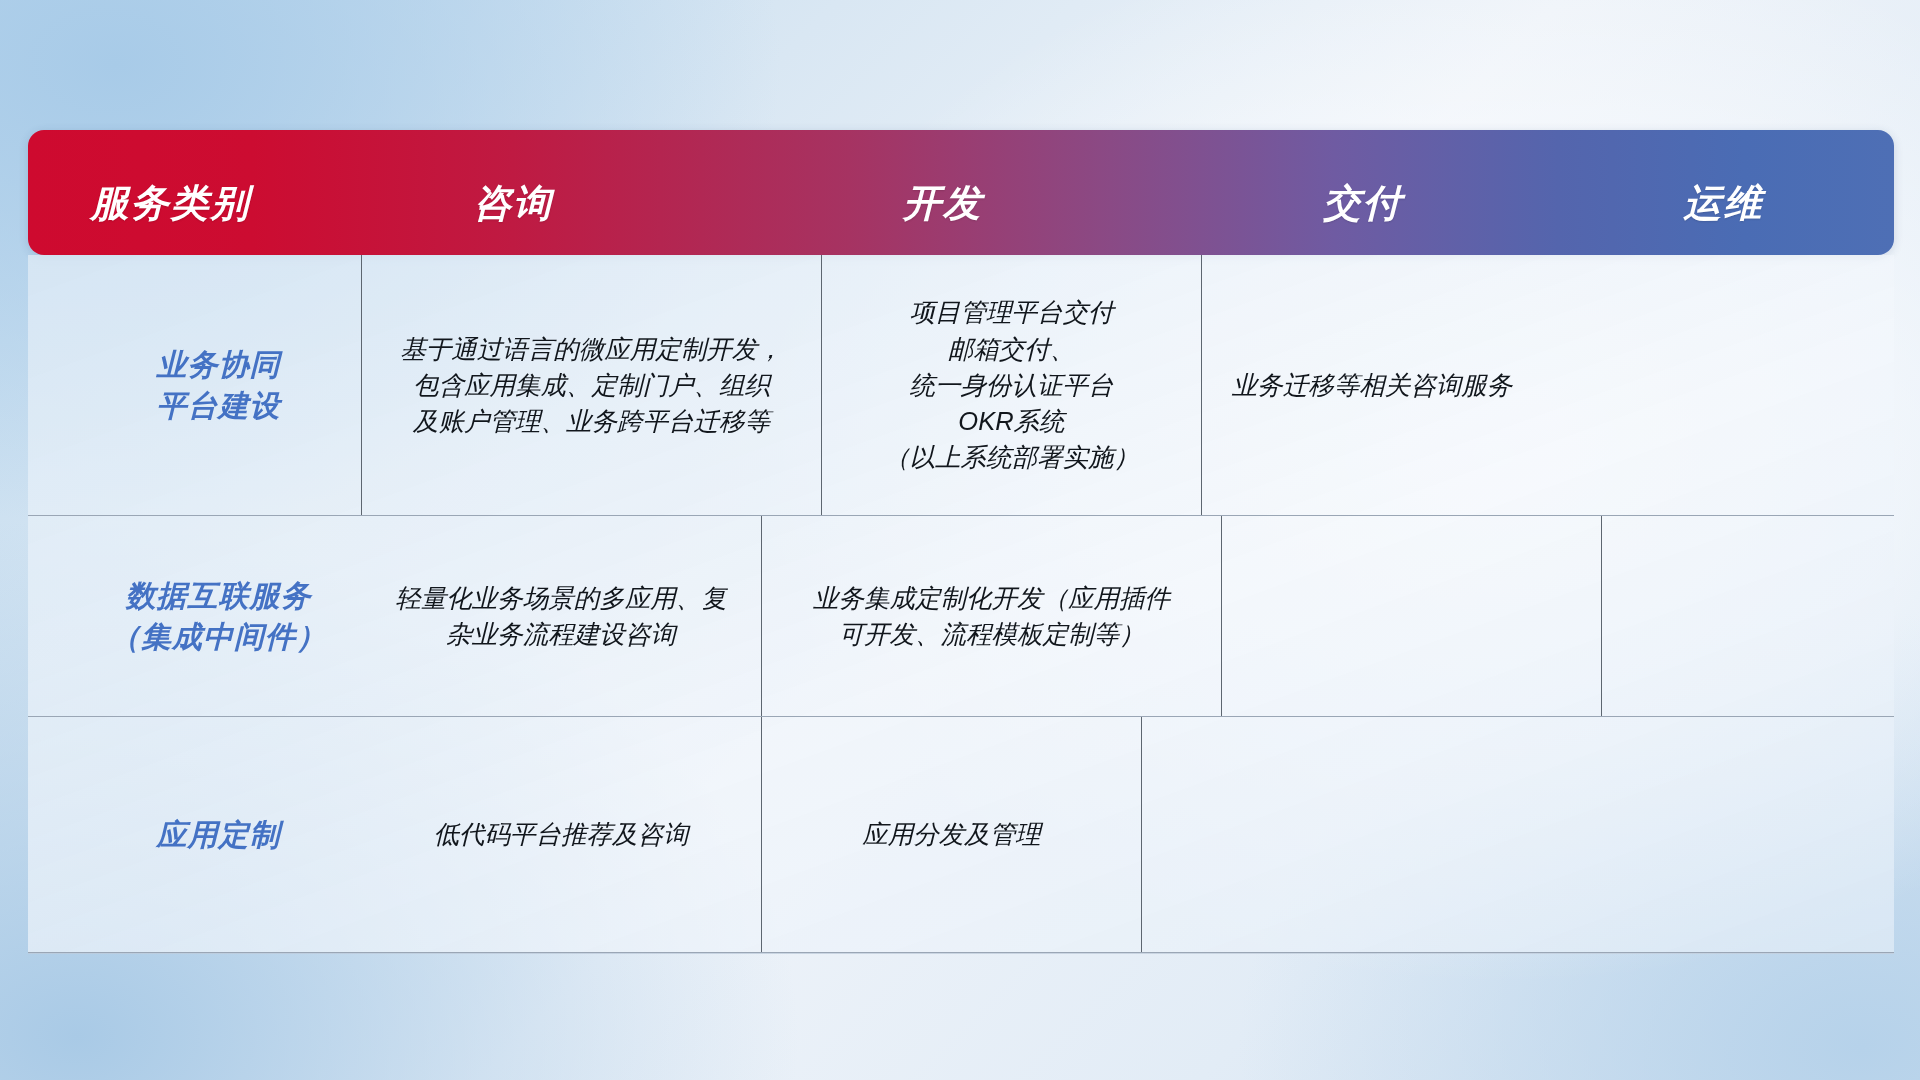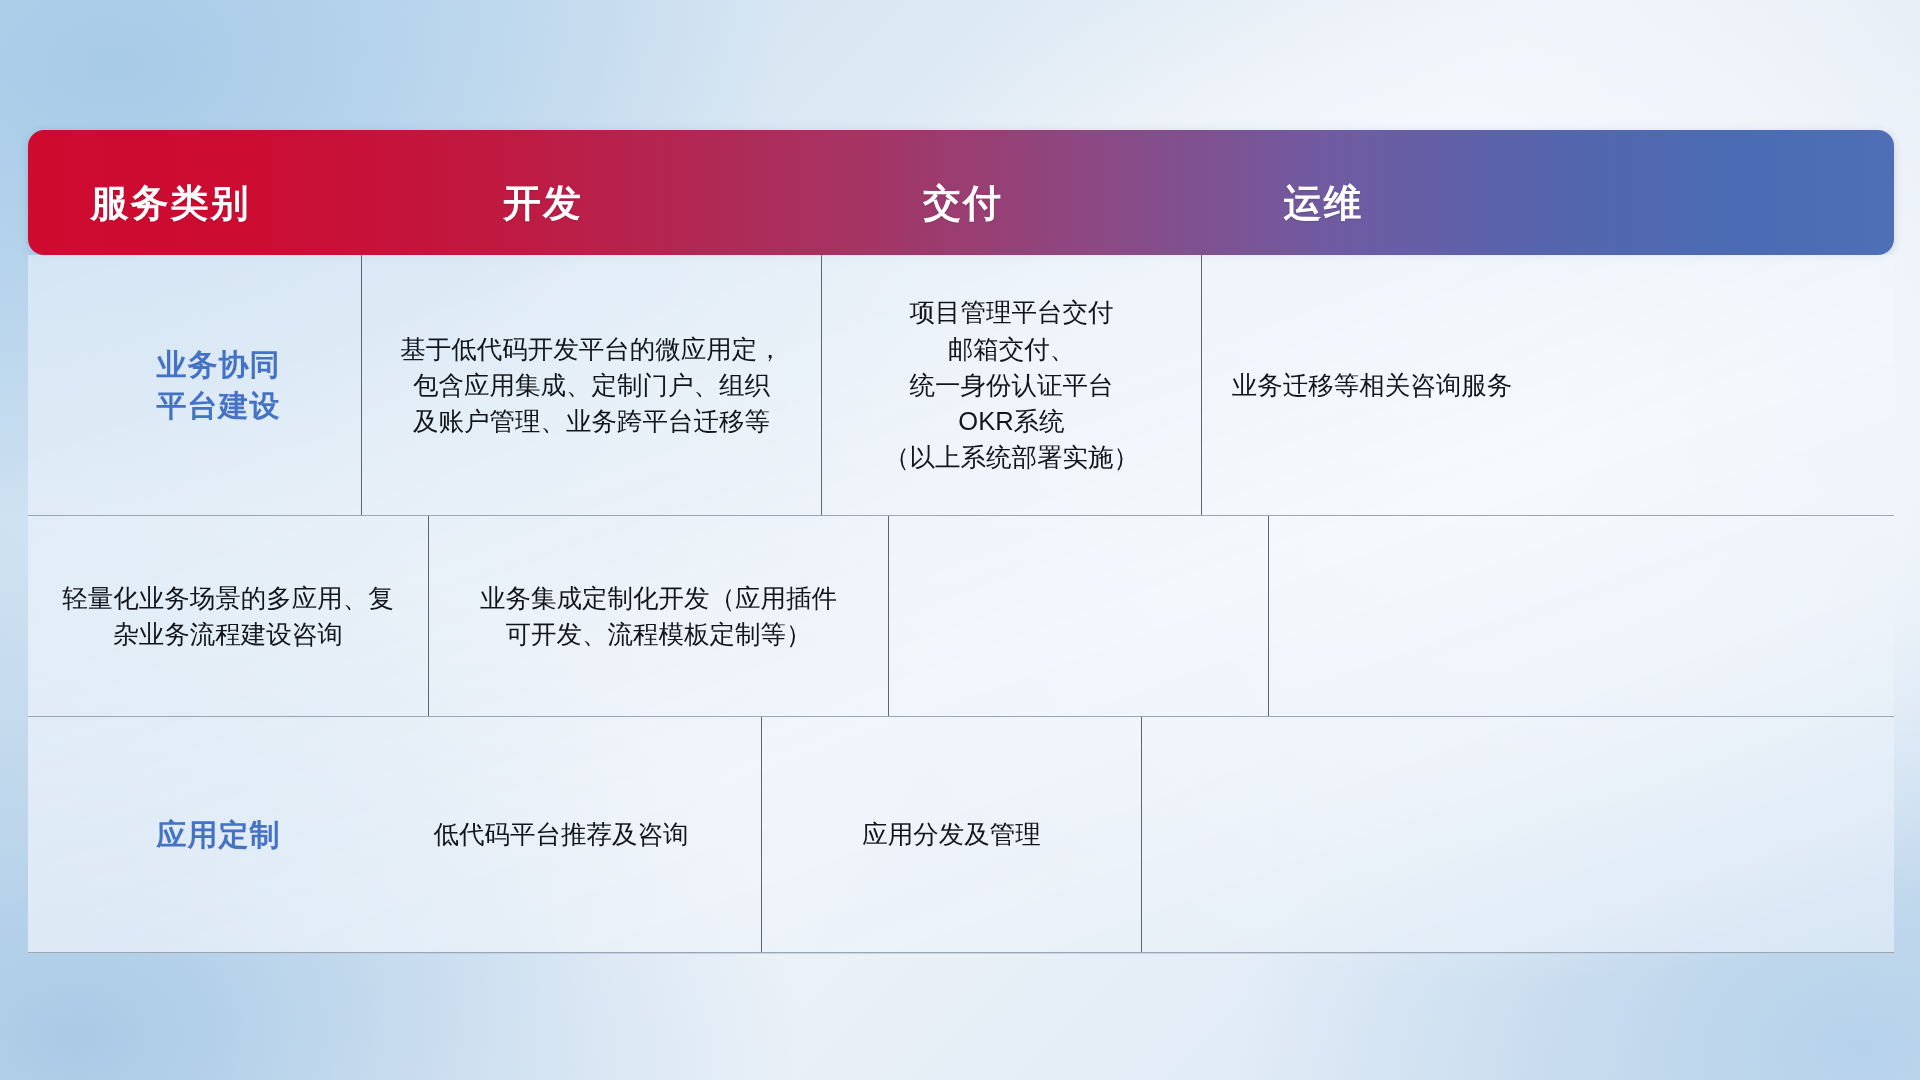--- a/index.html
+++ b/index.html
@@ -16,20 +16,21 @@
       radial-gradient(ellipse 900px 620px at 6% 6%, #a8cbe8 0%, rgba(168,203,232,0.35) 48%, rgba(168,203,232,0) 74%),
       radial-gradient(ellipse 950px 680px at 4% 96%, #a9cae6 0%, rgba(169,202,230,0.35) 50%, rgba(169,202,230,0) 76%),
       radial-gradient(ellipse 800px 560px at 97% 97%, #b6d2ea 0%, rgba(182,210,234,0.3) 52%, rgba(182,210,234,0) 78%),
       linear-gradient(135deg, #bcd8ee 0%, #d9e7f3 28%, #eef3f9 52%, #e2ecf6 76%, #cfe0f0 100%);
   }
 
   .stage {
     position: relative;
     width: 1708px;
     height: 1080px;
+    font-style: italic;
   }
 
   
   .table-wrap {
     position: absolute;
     left: 28px;
     top: 130px;
     width: 1866px;
   }
 
@@ -116,42 +117,45 @@
 </style>
 </head>
 <body>
 
 <div class="stage">
 
   <div class="table-wrap">
 
     <div class="thead">
       <div class="th c1">服务类别</div>
+      <div class="th c2">咨询</div>
       <div class="th c3">开发</div>
       <div class="th c4">交付</div>
       <div class="th c5">运维</div>
     </div>
 
     <div class="tbody">
 
       <div class="tr row1">
         <div class="td c1 cat">业务协同
 平台建设</div>
-        <div class="td c3 vline">基于低代码开发平台的微应用定，
+        <div class="td c3 vline">基于通过语言的微应用定制开发，
 包含应用集成、定制门户、组织
 及账户管理、业务跨平台迁移等</div>
         <div class="td c4 vline">项目管理平台交付
 邮箱交付、
 统一身份认证平台
 OKR系统
 （以上系统部署实施）</div>
         <div class="td c5 vline">业务迁移等相关咨询服务</div>
       </div>
 
       <div class="tr row2">
+        <div class="td c1 cat">数据互联服务
+（集成中间件）</div>
         <div class="td c2">轻量化业务场景的多应用、复
 杂业务流程建设咨询</div>
         <div class="td c3 vline">业务集成定制化开发（应用插件
 可开发、流程模板定制等）</div>
         <div class="td c4 vline"></div>
         <div class="td c5 vline"></div>
       </div>
 
       <div class="tr row3 last">
         <div class="td c1 cat">应用定制</div>

